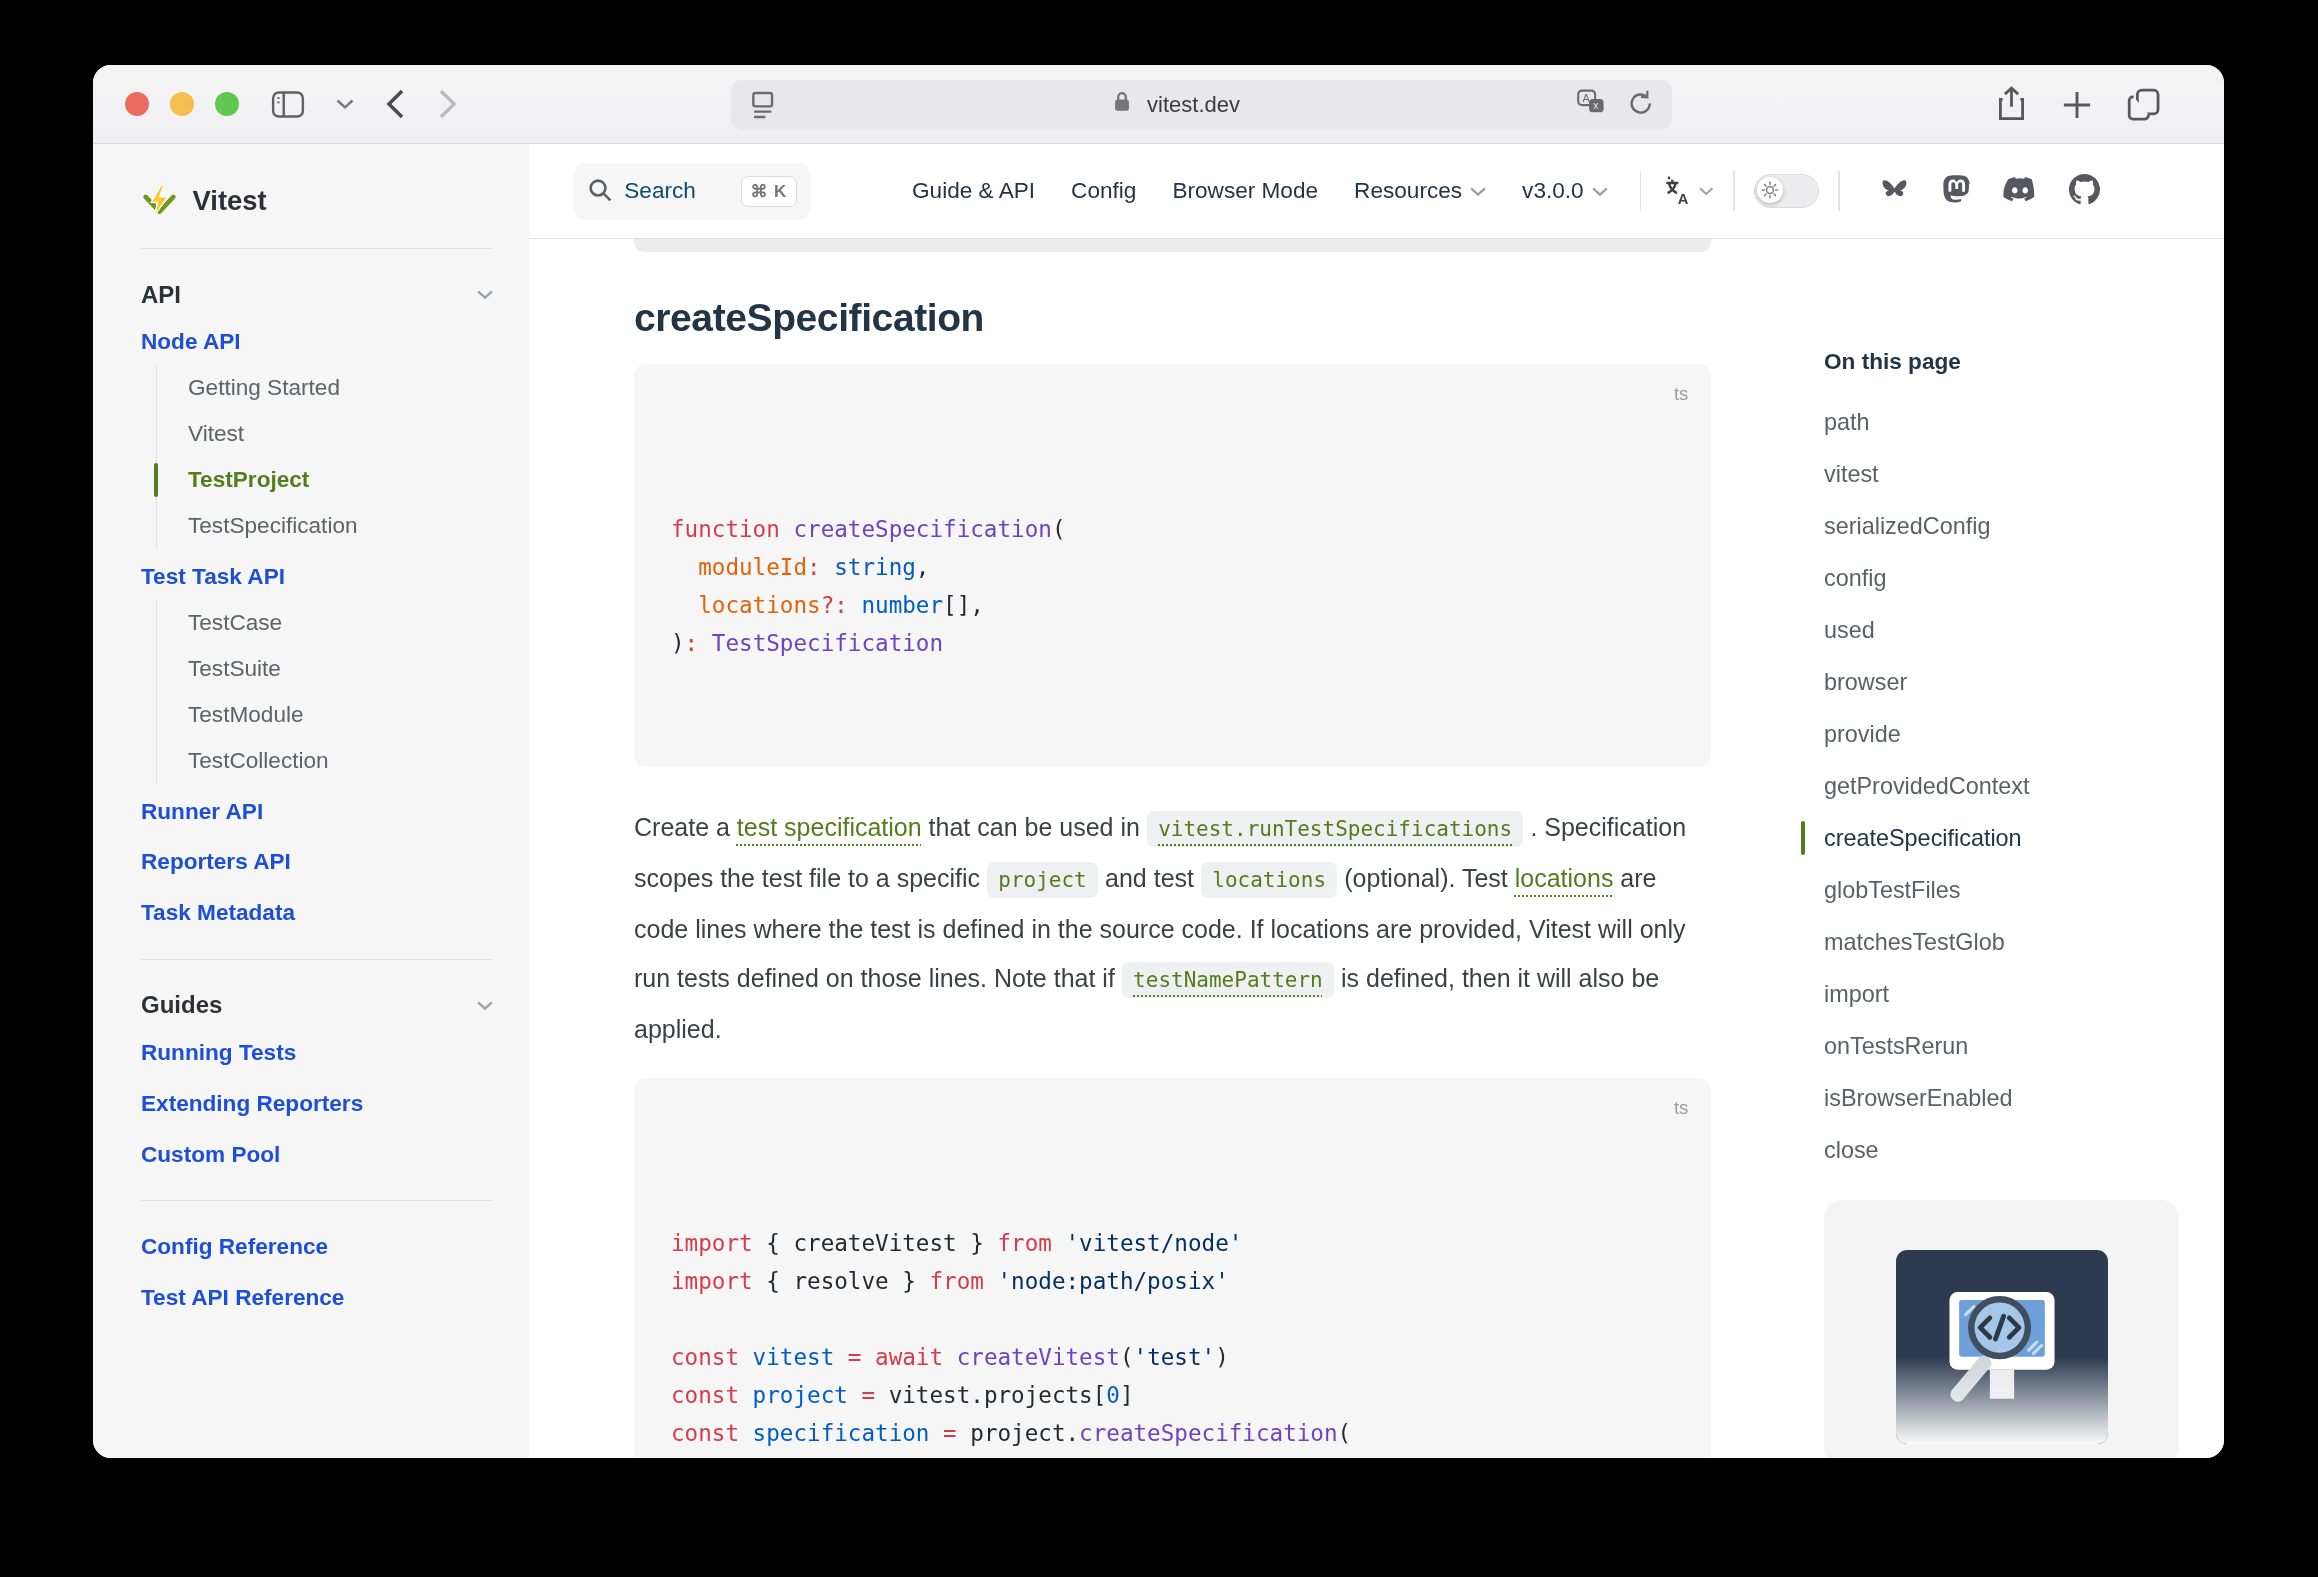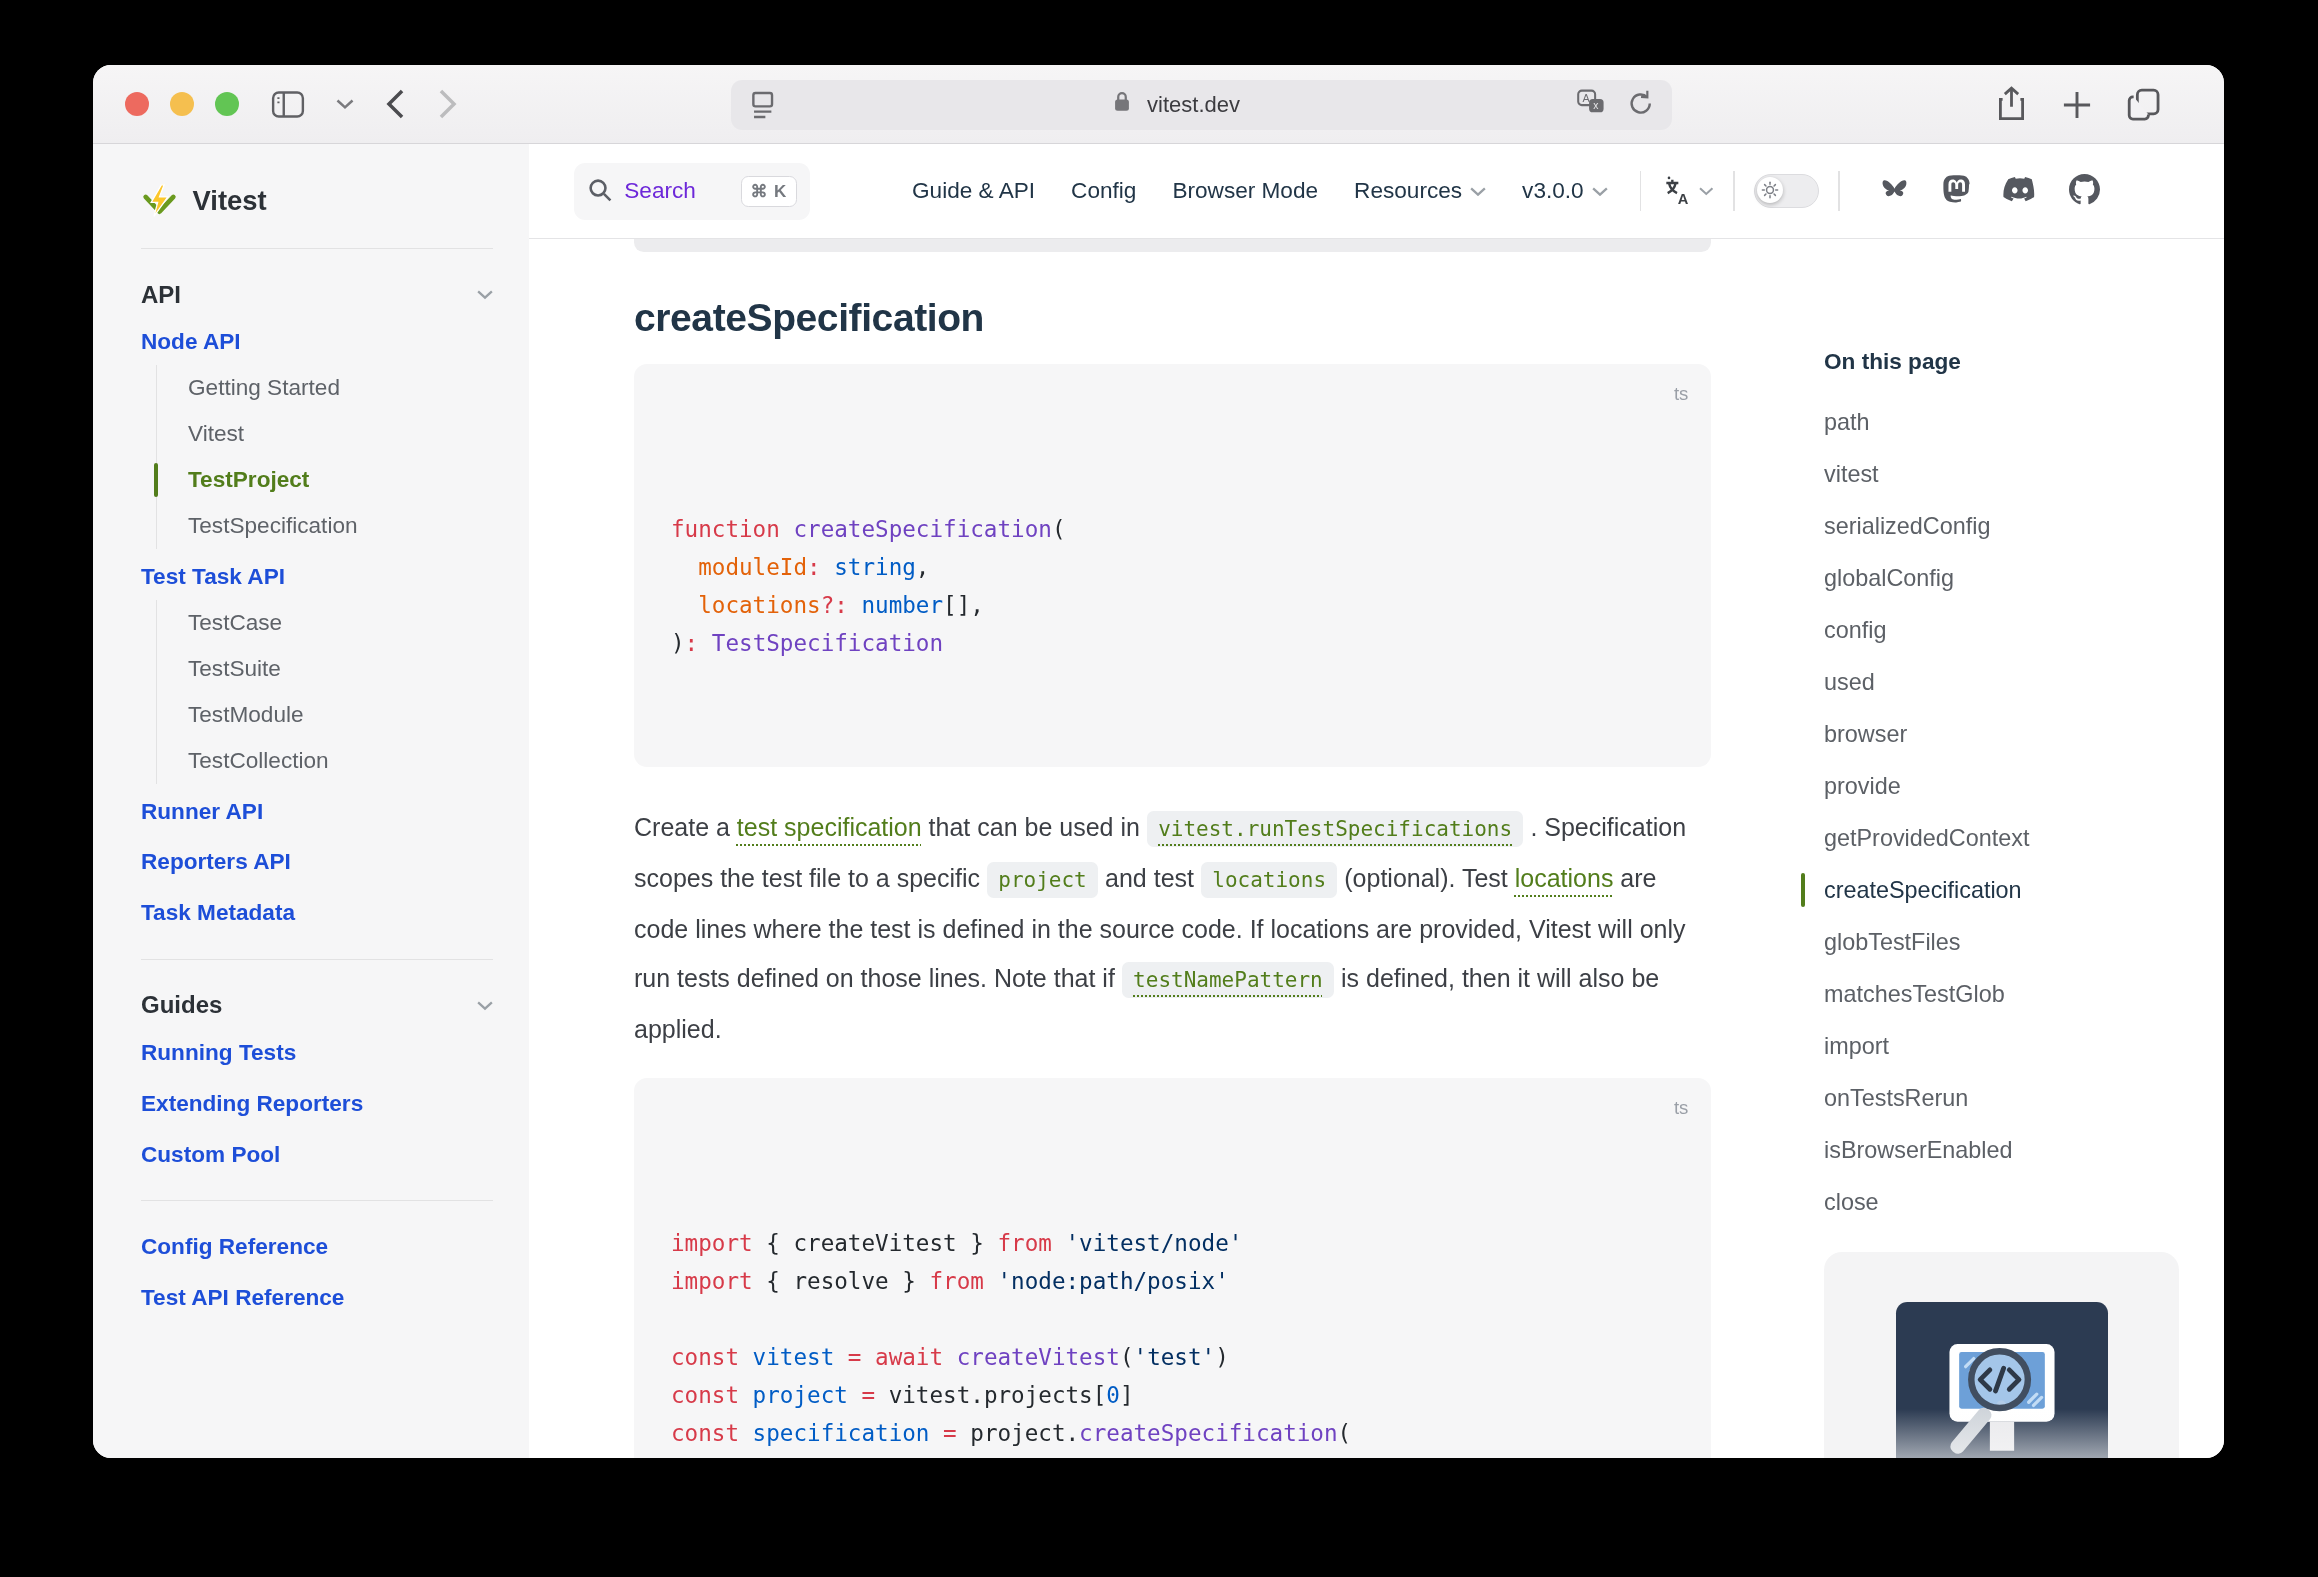--- a/index.html
+++ b/index.html
@@ -35,21 +35,21 @@
   .sb-root{height:46px;display:flex;align-items:center;font-size:22.6px;font-weight:700;color:#1d4ed8;margin-top:4.8px}
   .sb-child{height:46px;display:flex;align-items:center;font-size:22.6px;color:var(--text2);border-left:1.6px solid var(--border);padding-left:31px;margin-left:15px;position:relative}
   .sb-child.active{color:var(--green);font-weight:600}
   .sb-child.active::before{content:"";position:absolute;left:-3.2px;top:5.7px;bottom:5.7px;width:4px;background:var(--green);border-radius:2.4px}
   .sb-divider{height:1.2px;background:var(--border);margin:22.6px 0}
 
   
   .main{flex:1;display:flex;flex-direction:column;min-width:0;background:#fff}
   .site-header{height:95px;flex:none;border-bottom:1.2px solid #e4e4e6;display:flex;align-items:center;padding:0 45px}
   .search-box{width:236px;height:57px;background:var(--sb-bg);border-radius:11.3px;display:flex;align-items:center;padding:0 13px;gap:11.3px;color:#55585f}
-  .search-label{font-size:22.6px;color:#6d28d9;font-weight:500}
+  .search-label{font-size:22.6px;color:#0c4a6e;font-weight:500}
   .kbd{margin-left:auto;background:#fff;border:1.6px solid #d9d9dd;border-radius:7.3px;font-size:17px;color:#75797f;padding:4px 9px;font-weight:600;letter-spacing:0.8px}
   .nav{display:flex;align-items:center;gap:36px;margin-left:102px;font-size:22.6px;font-weight:500;color:var(--text1);white-space:nowrap}
   .nav-item{display:flex;align-items:center;gap:8px}
   .hdr-sep{width:1.6px;height:40px;background:var(--border);margin:0 19.4px;flex:none}
   .lang{display:flex;align-items:center;gap:6.5px;color:#3c4045}
   .switch{width:65px;height:34px;border-radius:18px;background:#ededef;border:1.6px solid #dcdcdf;position:relative;flex:none}
   .knob{position:absolute;left:2.4px;top:2.4px;width:26px;height:26px;border-radius:50%;background:#fff;box-shadow:0 1.6px 4px rgba(0,0,0,.25);display:flex;align-items:center;justify-content:center;color:#7c7f86}
   .socials{display:flex;align-items:center;gap:32px;margin-left:19.4px;color:#55585f}
 
   
@@ -377,21 +377,20 @@
           </div>
 
         </div>
 
         <aside class="aside">
           <div class="aside-title">On this page</div>
           <div class="aside-list" id="aside-list">
               <div class="aside-item">path</div>
               <div class="aside-item">vitest</div>
               <div class="aside-item">serializedConfig</div>
-              <div class="aside-item">globalConfig</div>
               <div class="aside-item">config</div>
               <div class="aside-item">used</div>
               <div class="aside-item">browser</div>
               <div class="aside-item">provide</div>
               <div class="aside-item">getProvidedContext</div>
               <div class="aside-item active">createSpecification</div>
               <div class="aside-item">globTestFiles</div>
               <div class="aside-item">matchesTestGlob</div>
               <div class="aside-item">import</div>
               <div class="aside-item">onTestsRerun</div>

